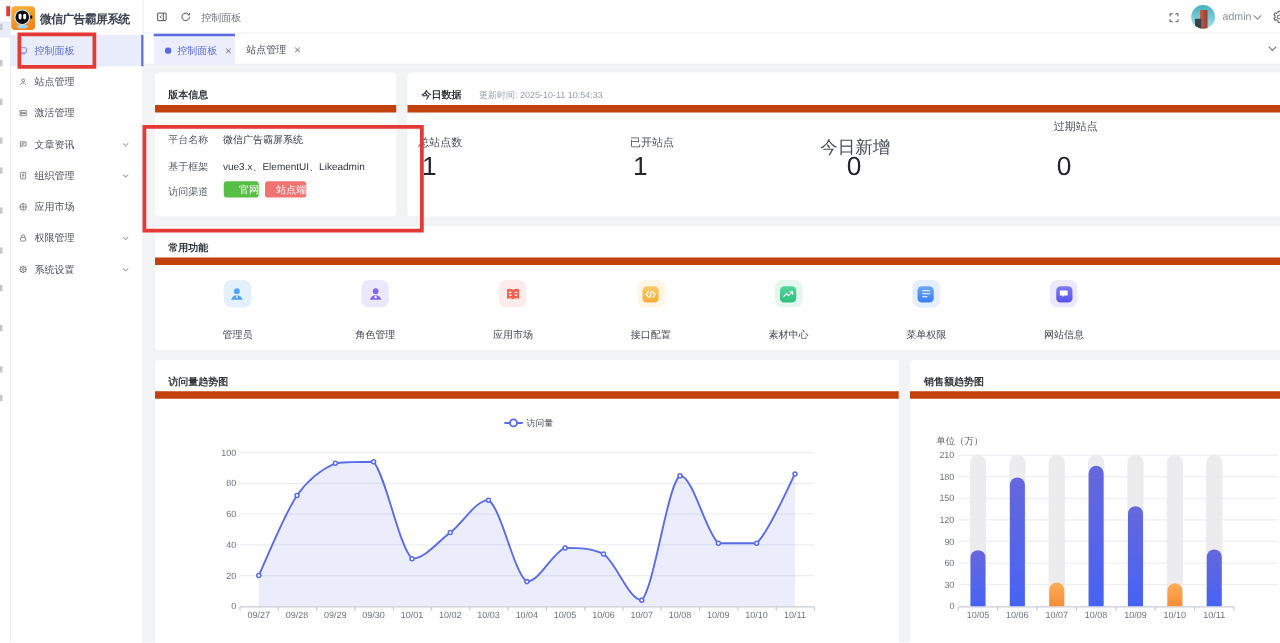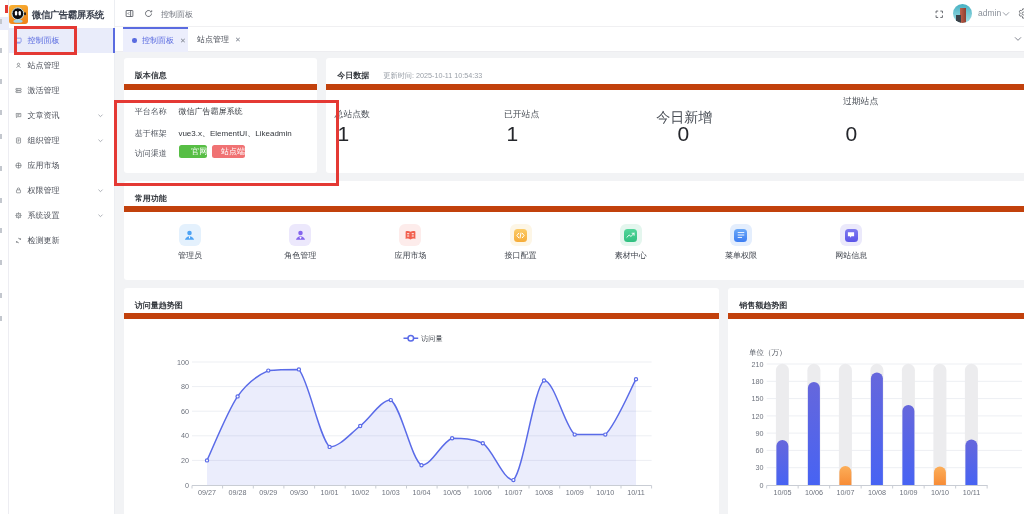--- a/index.html
+++ b/index.html
@@ -21,21 +21,21 @@
 .tab-active { position:absolute; left:8.4px; top:0; width:65px; height:25px; background:#eceefc; border-top:2px solid #5a6be0; display:flex; align-items:center; font-size:8px; color:#5a6be0; }
 .dot { width:4.5px; height:4.5px; border-radius:50%; background:#5a6be0; margin-left:9px; margin-right:5px; }
 .tab2 { position:absolute; left:74px; top:0; height:25px; display:flex; align-items:center; padding:0 8px; font-size:8px; color:#4b4f58; }
 .tx { margin-left:6px; font-size:7px; color:#82889399; color:#828893; }
 .card { position:absolute; background:#fff; border-radius:3px; }
 .card h3 { font-size:8px; color:#33373d; font-weight:bold; padding:12px 0 0 11px; height:31.5px; border-bottom:6px solid #c2410c; }
 .btn { position:absolute; height:13px; line-height:13px; border-radius:2.5px; color:#fff; font-size:8px; text-align:right; }
 .red { position:absolute; border:3px solid #e43934; background:transparent; z-index:50; }
 .feat { position:absolute; width:80px; text-align:center; top:43.5px; }
 .feat .fi { width:22px; height:22px; border-radius:6px; margin:0 auto; display:flex; align-items:center; justify-content:center; }
-.feat .fl { margin-top:4px; font-size:8px; color:#40454e; }
+.feat .fl { margin-top:16px; font-size:8px; color:#40454e; }
 .lbl8 { position:absolute; font-size:8px; color:#565b64; }
 .val8 { position:absolute; font-size:8px; color:#33373d; }
 svg { display:block; }
 </style>
 </head>
 <body>
 <div id="sliver" class="abs">
   <div style="position:absolute;left:4.5px;top:5px;width:3.5px;height:8px;background:#e43934;"></div>
   <div style="position:absolute;left:0;top:17px;width:8.5px;height:13px;background:#e9ecfa;"></div>
 <div class="sm" style="top:19px"></div>
@@ -96,24 +96,20 @@
         <path d="M8 10V7a4 4 0 018 0v3"></path>
       </svg>权限管理<svg class="chev" viewBox="0 0 12 12" fill="none" stroke="#9a9fa8" stroke-width="1.4">
         <path d="M2.5 4.5 6 8l3.5-3.5"></path>
       </svg></div>
 <div class="mi" style="top:202.5px"><svg class="ico" viewBox="0 0 24 24" fill="none" stroke="#5c6066" stroke-width="2">
         <circle cx="12" cy="12" r="3"></circle>
         <path d="M12 2l2 3h-4zM12 22l2-3h-4zM2 12l3-2v4zM22 12l-3-2v4zM4.9 4.9l3.5.7-2.8 2.8zM19.1 19.1l-3.5-.7 2.8-2.8zM19.1 4.9l-.7 3.5-2.8-2.8zM4.9 19.1l.7-3.5 2.8 2.8z"></path>
       </svg>系统设置<svg class="chev" viewBox="0 0 12 12" fill="none" stroke="#9a9fa8" stroke-width="1.4">
         <path d="M2.5 4.5 6 8l3.5-3.5"></path>
       </svg></div>
-<div class="mi" style="top:227.5px"><svg class="ico" viewBox="0 0 24 24" fill="none" stroke="#5c6066" stroke-width="2">
-        <path d="M12 4a8 8 0 017 4.2M12 20a8 8 0 01-7-4.2" stroke-linecap="round"></path>
-        <path d="M19 4v4h-4M5 20v-4h4"></path>
-      </svg>检测更新</div>
 </div>
 <div id="main" class="abs">
 <div id="topbar">
   <svg style="position:absolute;left:9.5px;top:9px" width="9" height="9" viewBox="0 0 24 24" fill="none" stroke="#42464d" stroke-width="2">
         <rect x="3" y="4" width="18" height="16" rx="1"></rect>
         <path d="M15 4v16"></path>
         <path d="M11 9l-3 3 3 3"></path>
       </svg>
   <svg style="position:absolute;left:28.6px;top:9px" width="9" height="9" viewBox="0 0 24 24" fill="none" stroke="#42464d" stroke-width="2">
         <path d="M20 12a8 8 0 11-2.3-5.6"></path>

